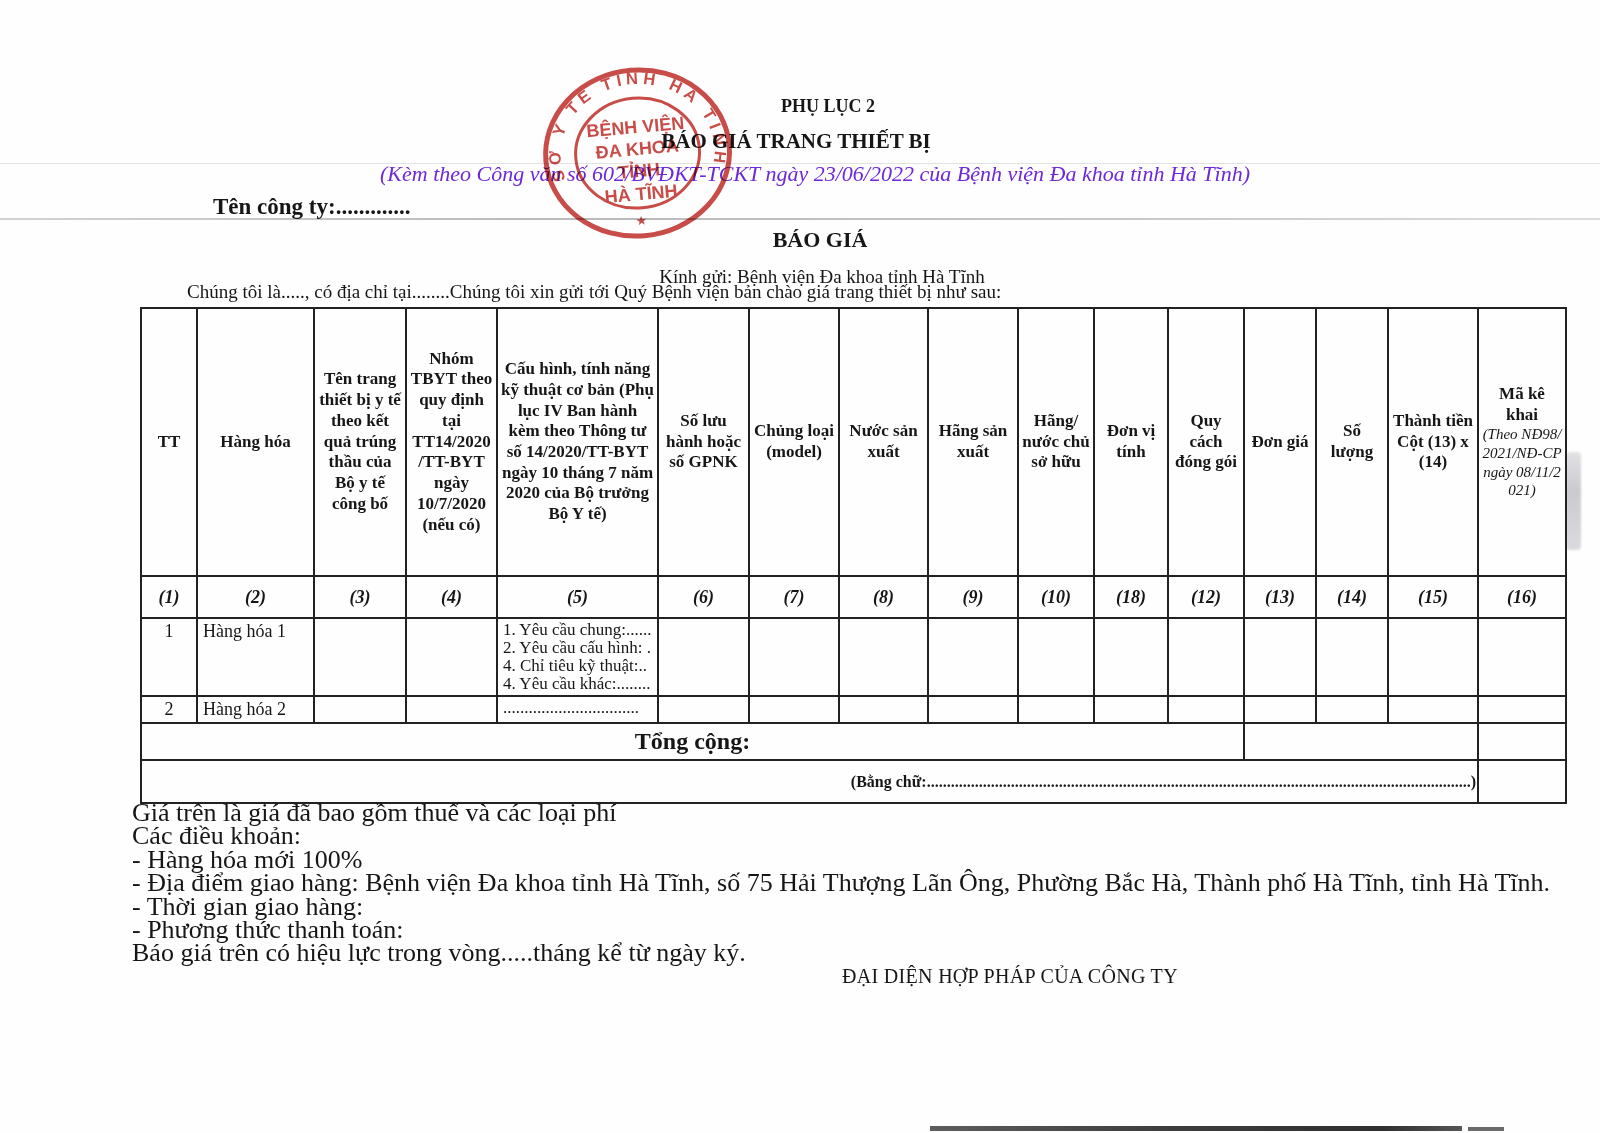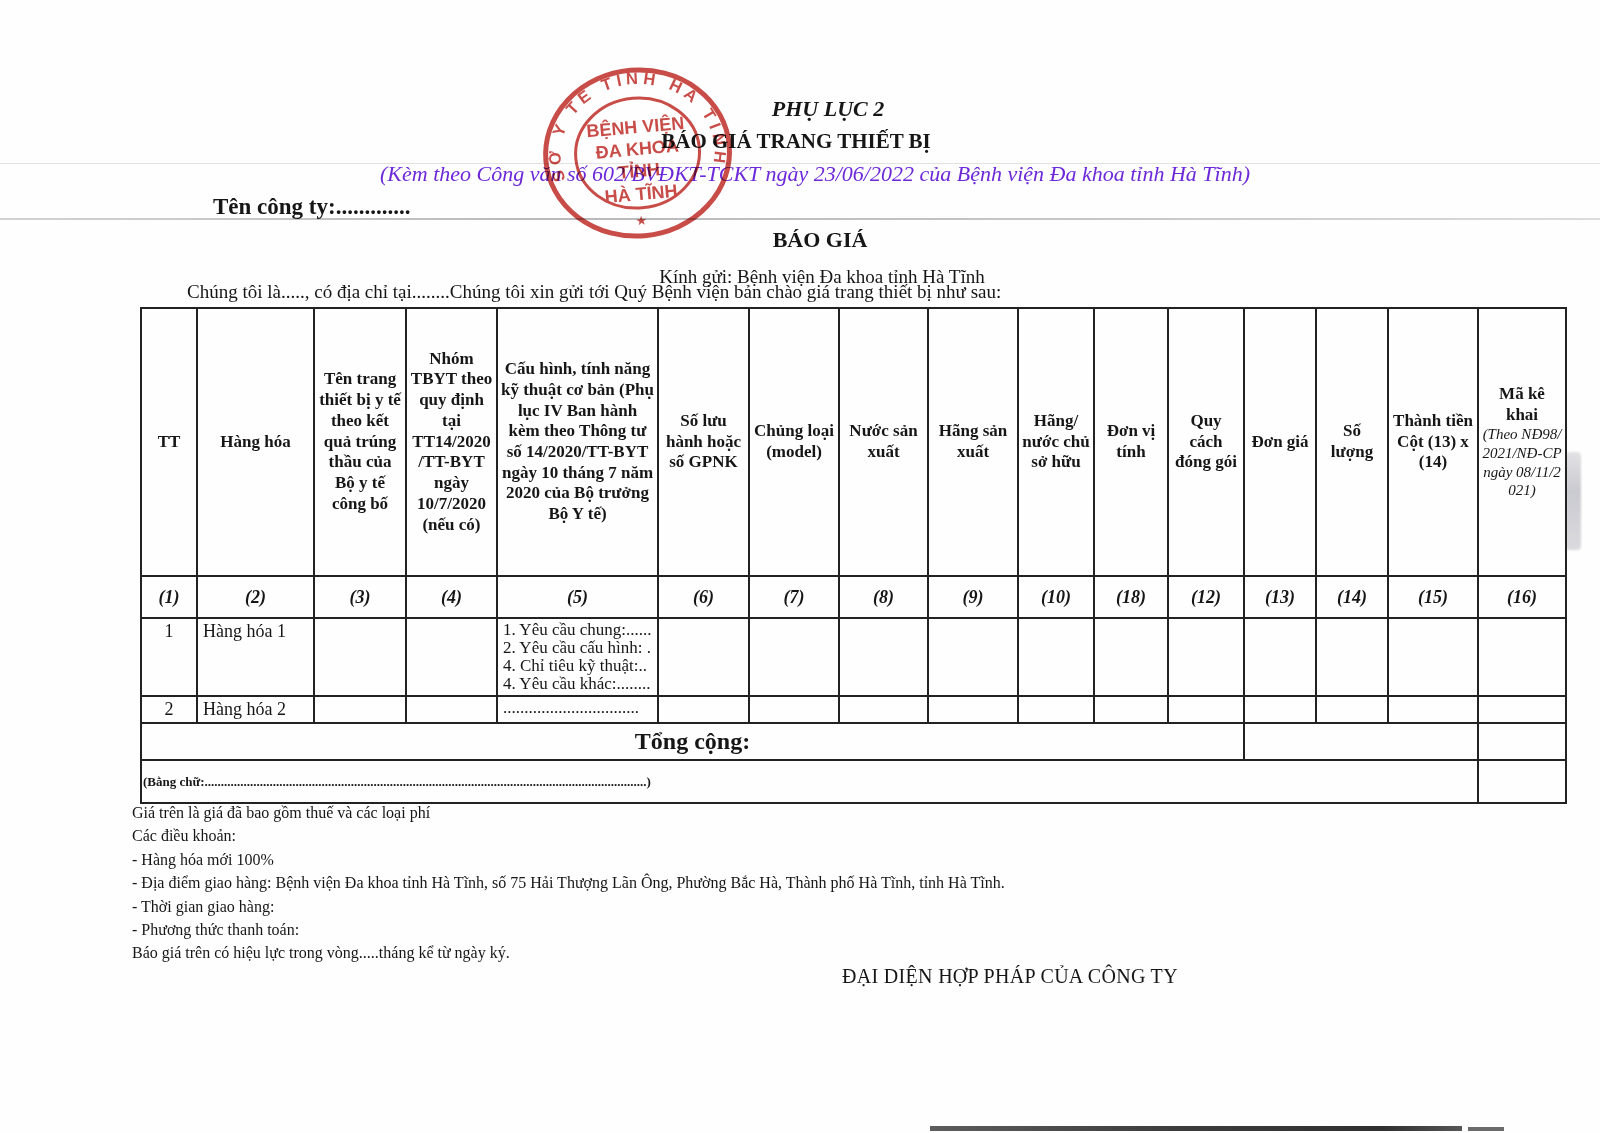--- a/index.html
+++ b/index.html
@@ -13,21 +13,21 @@
   .scanline-b{position:absolute;left:0;top:218px;width:100%;height:2px;
     background:linear-gradient(to right,#d2d2d2,#b9b9bc 35%,#c7c7ca 70%,#dcdcdc);}
   .edge-smudge{position:absolute;left:1566px;top:452px;width:15px;height:98px;
     background:linear-gradient(#d9d9dd,#b9b9c2 40%,#cfcfd5);opacity:.75;border-radius:4px;filter:blur(1px);}
   .bottom-bar{position:absolute;left:930px;top:1126px;width:532px;height:5px;
     background:linear-gradient(to right,#5d5d5d,#3d3d3d 45%,#303030 85%,#565656);}
   .bottom-bar2{position:absolute;left:1468px;top:1127px;width:36px;height:4px;background:#6b6b6b;}
 
   
   .title1{position:absolute;top:96px;left:828px;transform:translateX(-50%);
-    font-size:22px;font-weight:bold;white-space:nowrap;font-style:italic;}
+    font-size:18px;font-weight:bold;white-space:nowrap;}
   .title2{position:absolute;top:129px;left:796px;transform:translateX(-50%);
     font-size:21px;font-weight:bold;white-space:nowrap;}
   .subtitle{position:absolute;top:161px;left:815px;transform:translateX(-50%);
     font-size:22px;font-style:italic;white-space:nowrap;color:#6d28d9;}
   .company{position:absolute;top:194px;left:213px;font-size:23px;font-weight:bold;}
   .quote-title{position:absolute;top:227px;left:820px;transform:translateX(-50%);
     font-size:22px;font-weight:bold;white-space:nowrap;}
   .recipient{position:absolute;top:266px;left:822px;transform:translateX(-50%);
     font-size:19px;white-space:nowrap;}
   .intro{position:absolute;top:281px;left:158px;font-size:19px;white-space:nowrap;margin-left:29px;}
@@ -47,25 +47,25 @@
   .hdr-note{display:block;font-weight:normal;font-style:italic;font-size:15px;
     line-height:1.25;word-break:break-all;}
   .nums td{height:38px;font-weight:bold;font-style:italic;font-size:18px;
     text-align:center;vertical-align:middle;}
   .item-row td{vertical-align:top;font-size:18px;padding:2px 5px;}
   .item-row .tt-cell{text-align:center;}
   .item-row .specs{font-size:17px;line-height:18px;text-align:left;font-weight:normal;}
   .total-row td{height:33px;vertical-align:middle;}
   .total-label{text-align:center;font-weight:bold;font-size:24px;}
   .words-row td{height:39px;vertical-align:middle;}
-  .words-label{text-align:left;font-weight:bold;font-size:13px;
+  .words-label{text-align:right;font-weight:bold;font-size:16px;
     white-space:nowrap;overflow:hidden;}
 
   
-  .terms{position:absolute;left:132px;top:801px;font-size:16px;line-height:23.4px;}
+  .terms{position:absolute;left:132px;top:801px;font-size:26px;line-height:23.4px;}
   .signature{position:absolute;left:1010px;top:965px;transform:translateX(-50%);
     font-size:20px;white-space:nowrap;letter-spacing:.3px;}
 </style>
 </head>
 <body>
 
 <div class="page">
 
   <div class="scanline-a"></div>
   <div class="scanline-b"></div>

